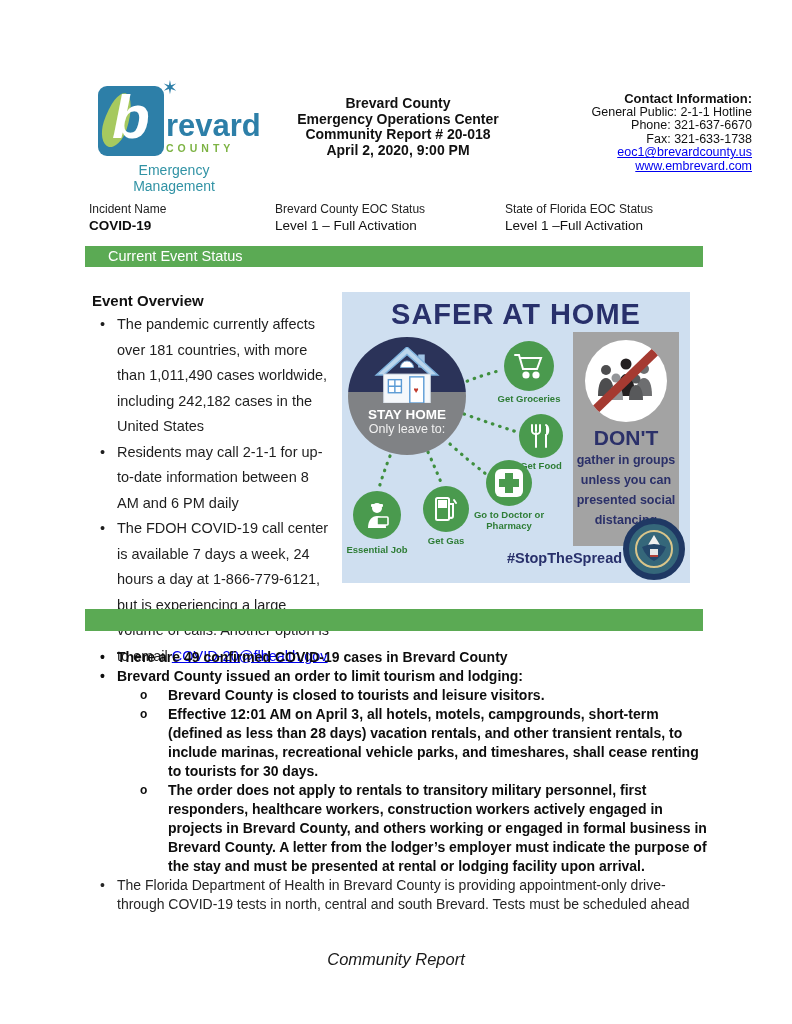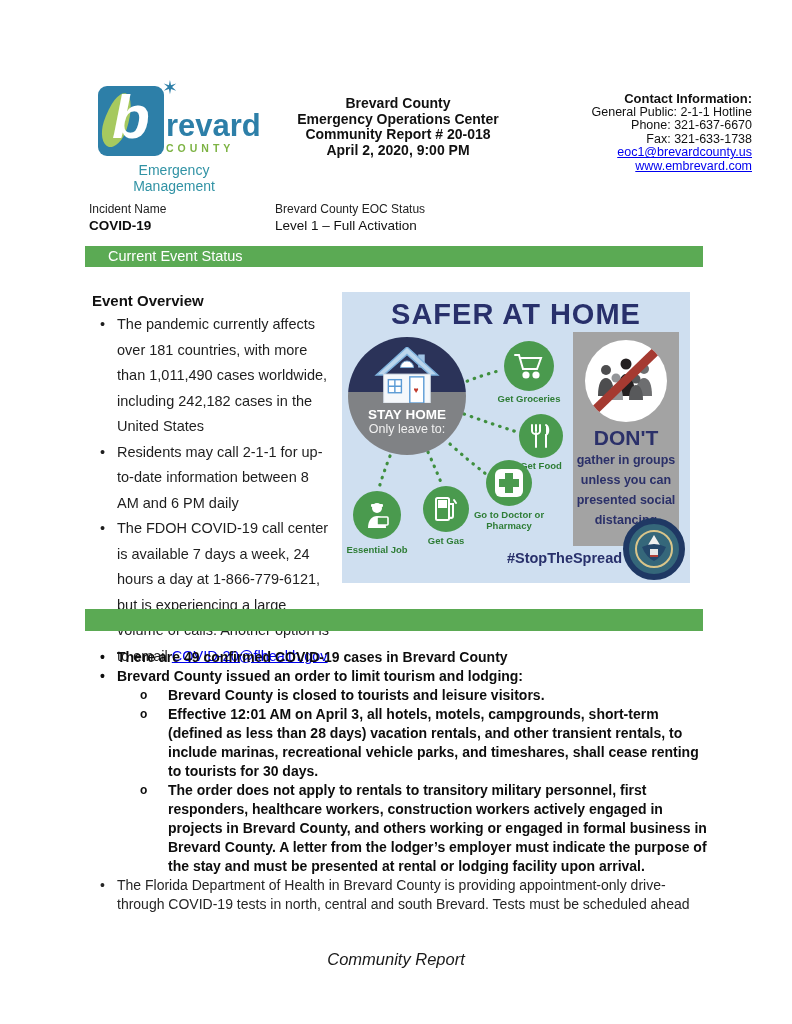--- a/index.html
+++ b/index.html
@@ -157,20 +157,24 @@
   </div>
 
   <div class="incident">
     <div class="inc-col1">
       <div class="inc-label">Incident Name</div>
       <div class="inc-value bold">COVID-19</div>
     </div>
     <div class="inc-col2">
       <div class="inc-label">Brevard County EOC Status</div>
       <div class="inc-value">Level 1 – Full Activation</div>
+    </div>
+    <div class="inc-col3">
+      <div class="inc-label">State of Florida EOC Status</div>
+      <div class="inc-value">Level 1 –Full Activation</div>
     </div>
   </div>
 
   <div class="banner">Current Event Status</div>
 
   <div class="overview">
     <div class="ov-left">
       <div class="ov-head">Event Overview</div>
       <div class="ov-item">
         <span class="mk">•</span>

